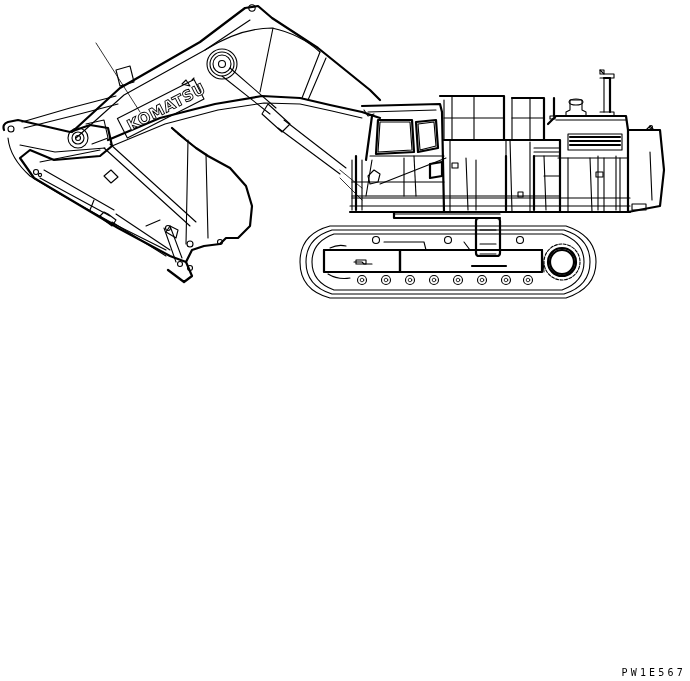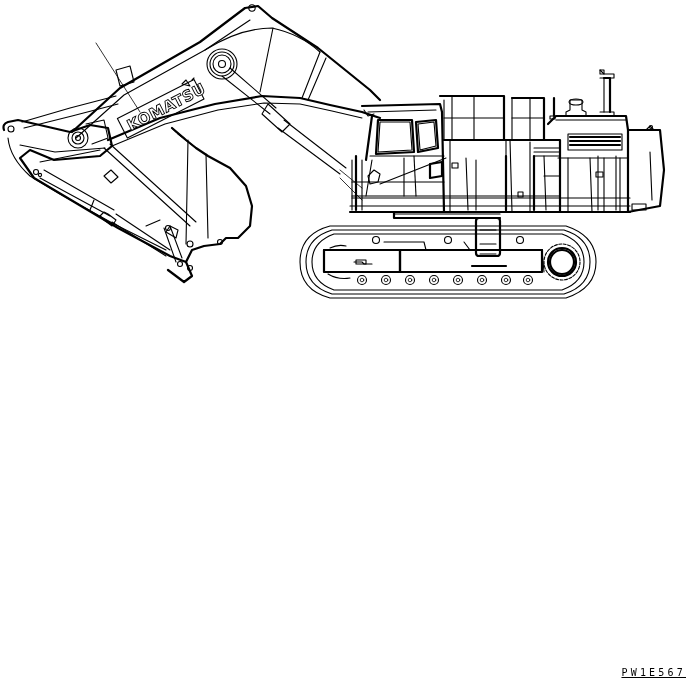--- a/index.html
+++ b/index.html
@@ -1,21 +1,21 @@
 <!DOCTYPE html>
 <html><head>
 <meta charset="utf-8">
 <style>
   html, body { margin: 0; padding: 0; background: #ffffff; }
   body { width: 690px; height: 681px; position: relative; overflow: hidden; font-family: "DejaVu Sans", sans-serif; }
   #drawing { position: absolute; left: 0; top: 0; width: 690px; height: 681px; }
   .ln { fill: none; stroke: #000; stroke-width: 1.1; stroke-linejoin: round; stroke-linecap: round; }
   .th { stroke-width: 2.2; }
   .tn { stroke-width: 0.8; }
-  .code { position: absolute; right: 4px; bottom: 3px; font-family: "DejaVu Sans Mono", monospace; font-size: 10px; letter-spacing: 3.2px; color: #000; text-decoration: underline; }
+  .code { position: absolute; right: 4px; bottom: 3px; font-family: "DejaVu Sans Mono", monospace; font-size: 10px; letter-spacing: 3.2px; color: #000; }
   .brand { font-family: "DejaVu Sans", sans-serif; font-weight: bold; font-size: 15px; fill: #fff; stroke: #000; stroke-width: 0.9; letter-spacing: 0.5px; }
 </style>
 </head>
 <body>
 
 <svg id="drawing" viewBox="0 0 690 681" xmlns="http://www.w3.org/2000/svg">
 
   <g>
 
     <path class="ln th" d="M72,132 L120,88 L200,42 L245,8 L258,6 L272,18 L318,48 L370,90 L380,100"></path>

